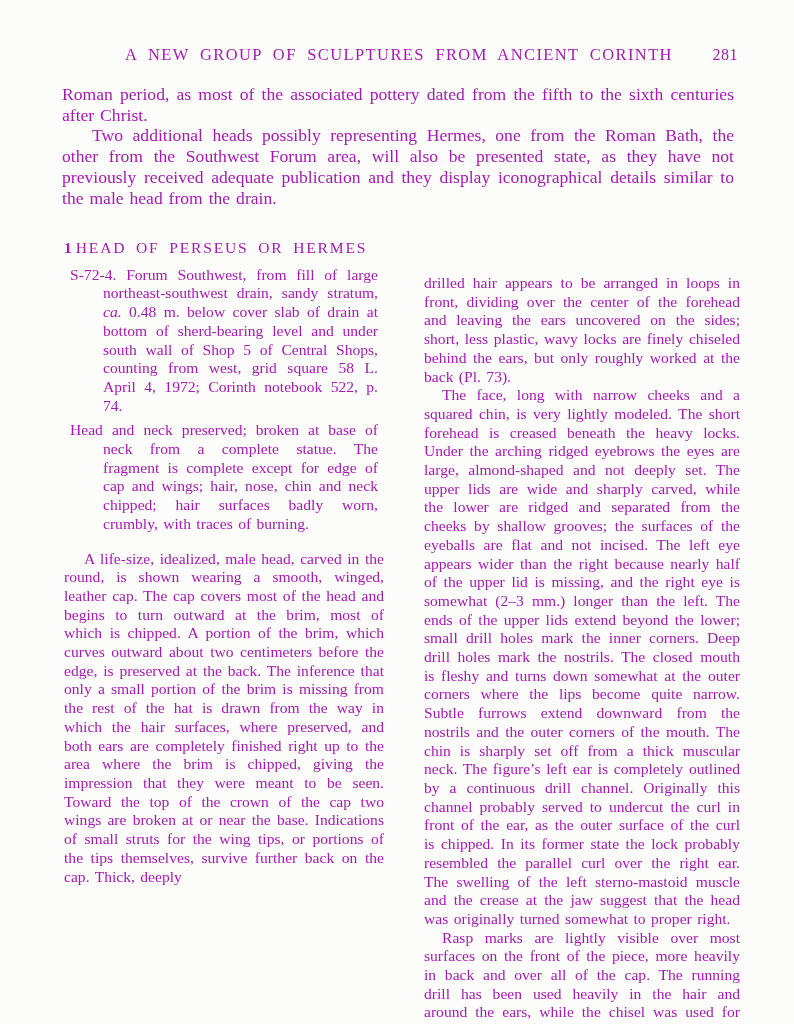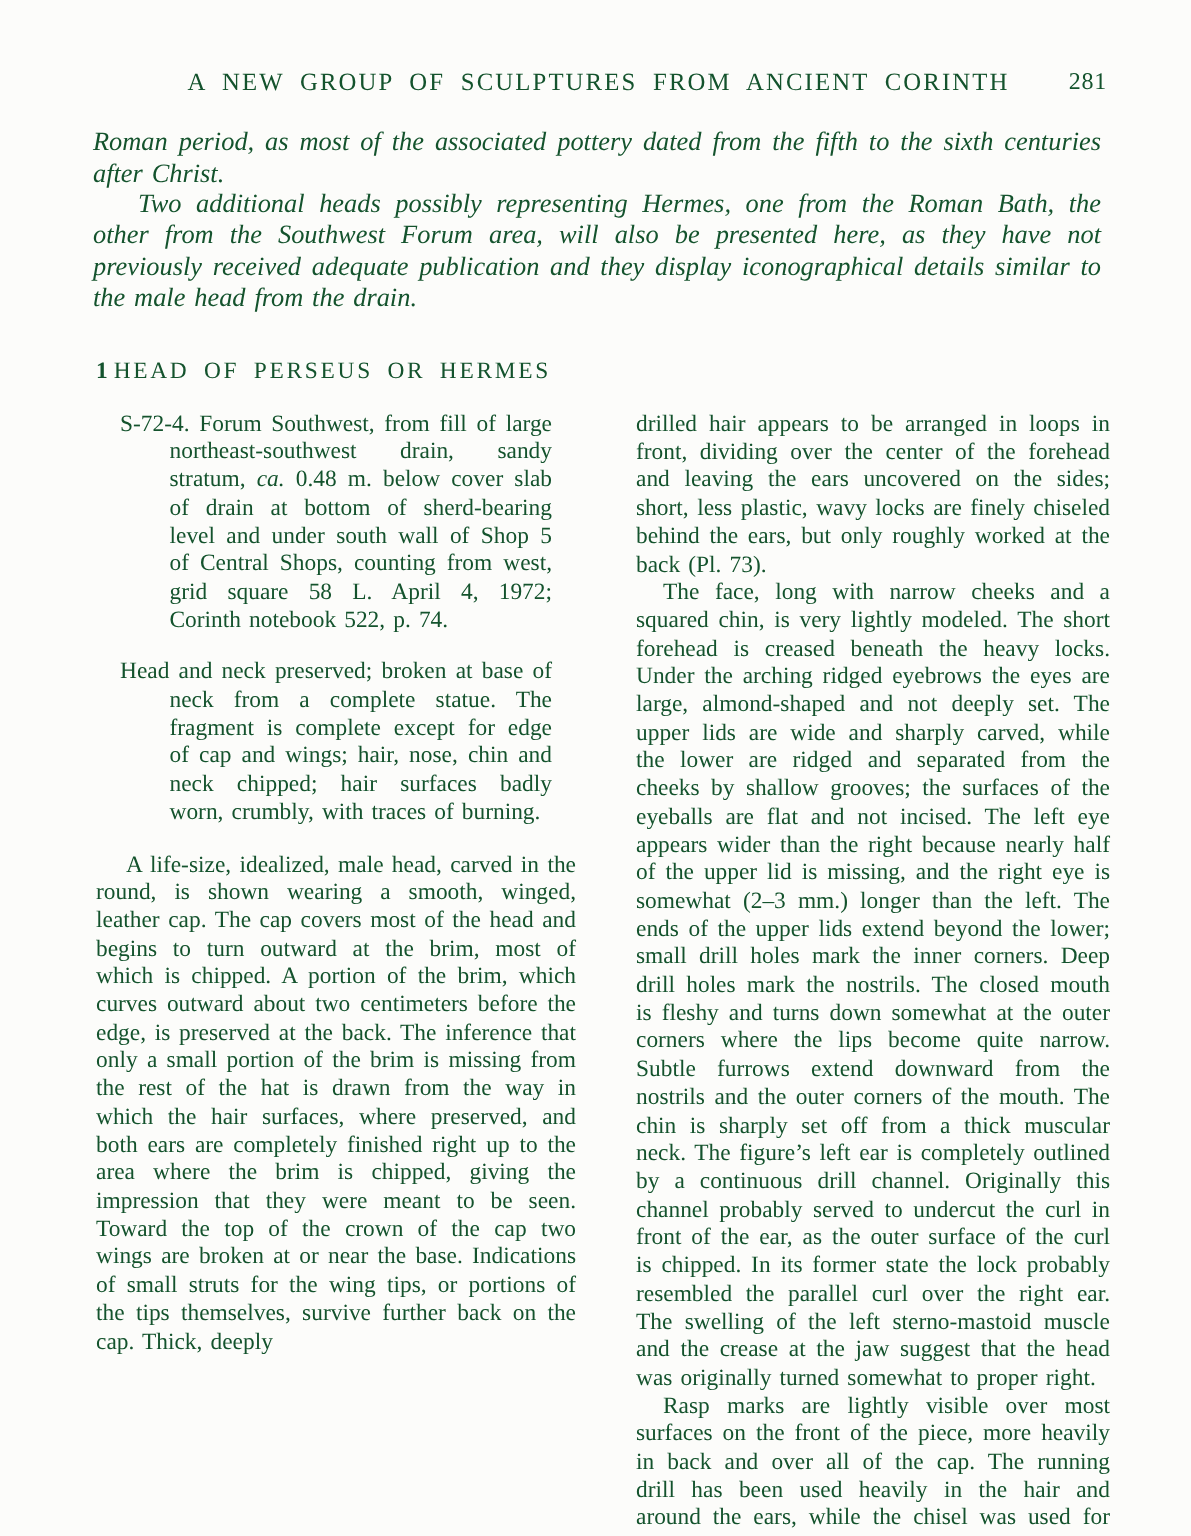--- a/index.html
+++ b/index.html
@@ -6,21 +6,21 @@
     margin: 0;
     padding: 0;
     background: #f4f4f2;
   }
   .page {
     position: relative;
     width: 794px;
     height: 1024px;
     margin: 0 auto;
     background: #fcfcfa;
-    color: #14532d;
+    color: #a21caf;
     font-family: "Liberation Serif", "DejaVu Serif", serif;
     overflow: hidden;
   }
   
   .running-head {
     position: absolute;
     top: 46px;
     left: 60px;
     width: 678px;
     text-align: center;
@@ -42,42 +42,42 @@
   .intro {
     position: absolute;
     top: 84px;
     left: 62px;
     width: 672px;
     font-size: 17.6px;
     line-height: 20.7px;
     text-align: justify;
     word-spacing: 1.5px;
   }
-  .intro p { margin: 0; font-style: italic; }
+  .intro p { margin: 0; }
   .intro p.indent { text-indent: 30px; }
   
   .col {
     position: absolute;
     font-size: 15.6px;
     line-height: 18.7px;
     text-align: justify;
     word-spacing: 1.5px;
   }
   .col-left  { left: 64px;  top: 239px; width: 320px; }
   .col-right { left: 424px; top: 226px; width: 316px; margin-top: 48px; }
   .entry-heading {
     text-align: left;
     word-spacing: 4px;
   }
   .entry-number { font-weight: bold; padding-right: 4px; }
   .entry-title  { letter-spacing: 1.8px; }
   .plates-line  { text-align: right; margin: 0; }
   .catalog { margin-top: 8px; }
   .catalog p {
-    margin: 16px;
+    margin: 6px;
     padding-left: 33px;
     text-indent: -33px;
   }
   .body-para {
     margin: 0;
     margin-top: 16px;
     text-indent: 20px;
   }
   .col-right p { margin: 0; }
   .col-right p.indent { text-indent: 18px; }
@@ -87,21 +87,21 @@
 
 <div class="page">
 
   <div class="running-head">
     <span>A NEW GROUP OF SCULPTURES FROM ANCIENT CORINTH</span>
     <span class="page-number">281</span>
   </div>
 
   <div class="intro">
     <p>Roman period, as most of the associated pottery dated from the fifth to the sixth centuries after Christ.</p>
-    <p class="indent">Two additional heads possibly representing Hermes, one from the Roman Bath, the other from the Southwest Forum area, will also be presented here, as they have not previously received adequate publication and they display iconographical details similar to the male head from the drain.</p>
+    <p class="indent">Two additional heads possibly representing Hermes, one from the Roman Bath, the other from the Southwest Forum area, will also be presented state, as they have not previously received adequate publication and they display iconographical details similar to the male head from the drain.</p>
   </div>
 
   <div class="col col-left">
     <div class="entry-heading">
       <span class="entry-number">1</span><span class="entry-title">HEAD OF PERSEUS OR HERMES</span>
     </div>
     <div class="catalog">
       <p>S-72-4.  Forum Southwest, from fill of large northeast-southwest drain, sandy stratum, <i>ca.</i> 0.48 m. below cover slab of drain at bottom of sherd-bearing level and under south wall of Shop 5 of Central Shops, counting from west, grid square 58 L.  April 4, 1972; Corinth notebook 522, p. 74.</p>
       <p>Head and neck preserved; broken at base of neck from a complete statue.  The fragment is complete except for edge of cap and wings; hair, nose, chin and neck chipped; hair surfaces badly worn, crumbly, with traces of burning.</p>
     </div>

